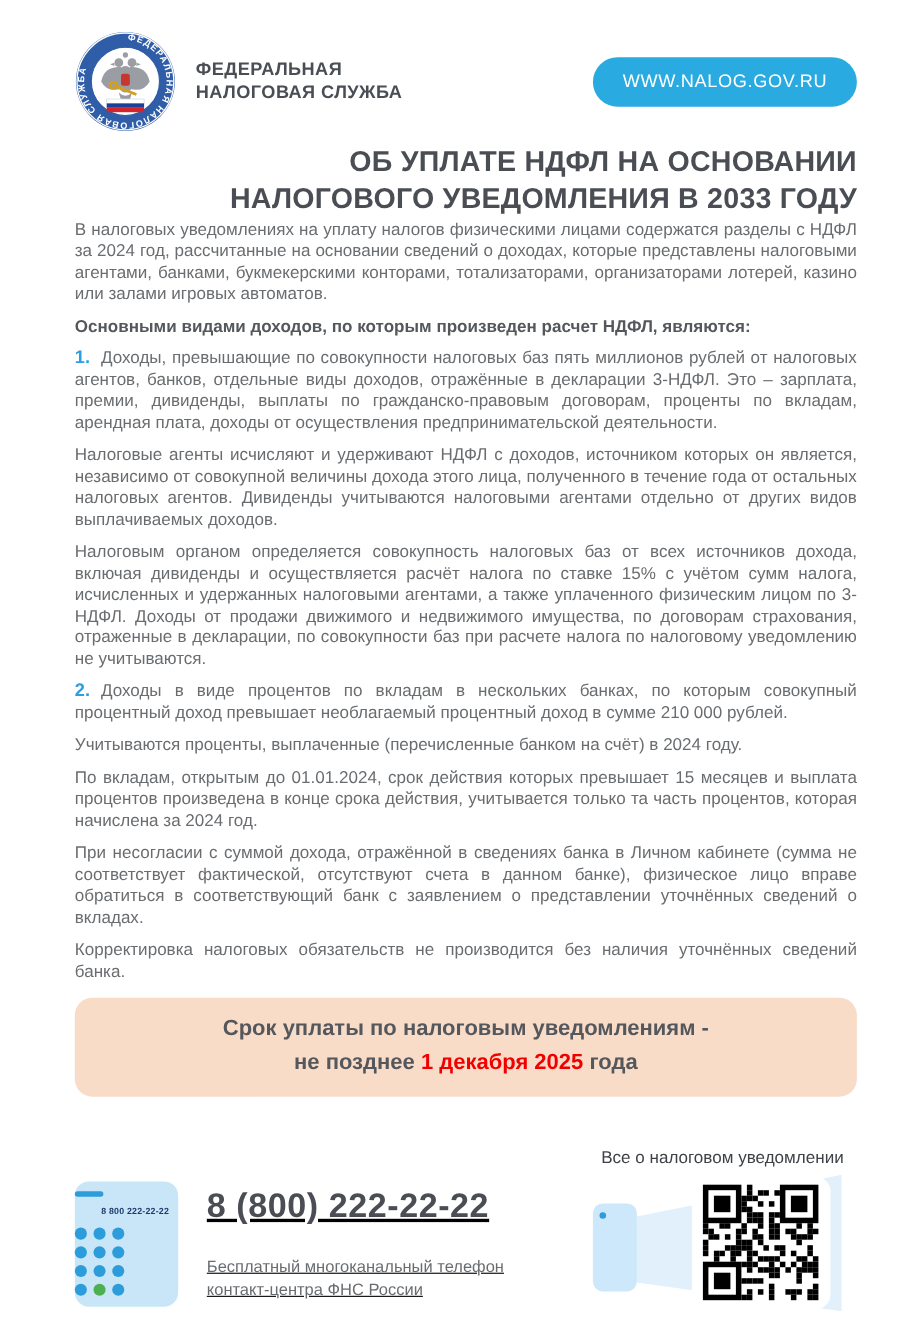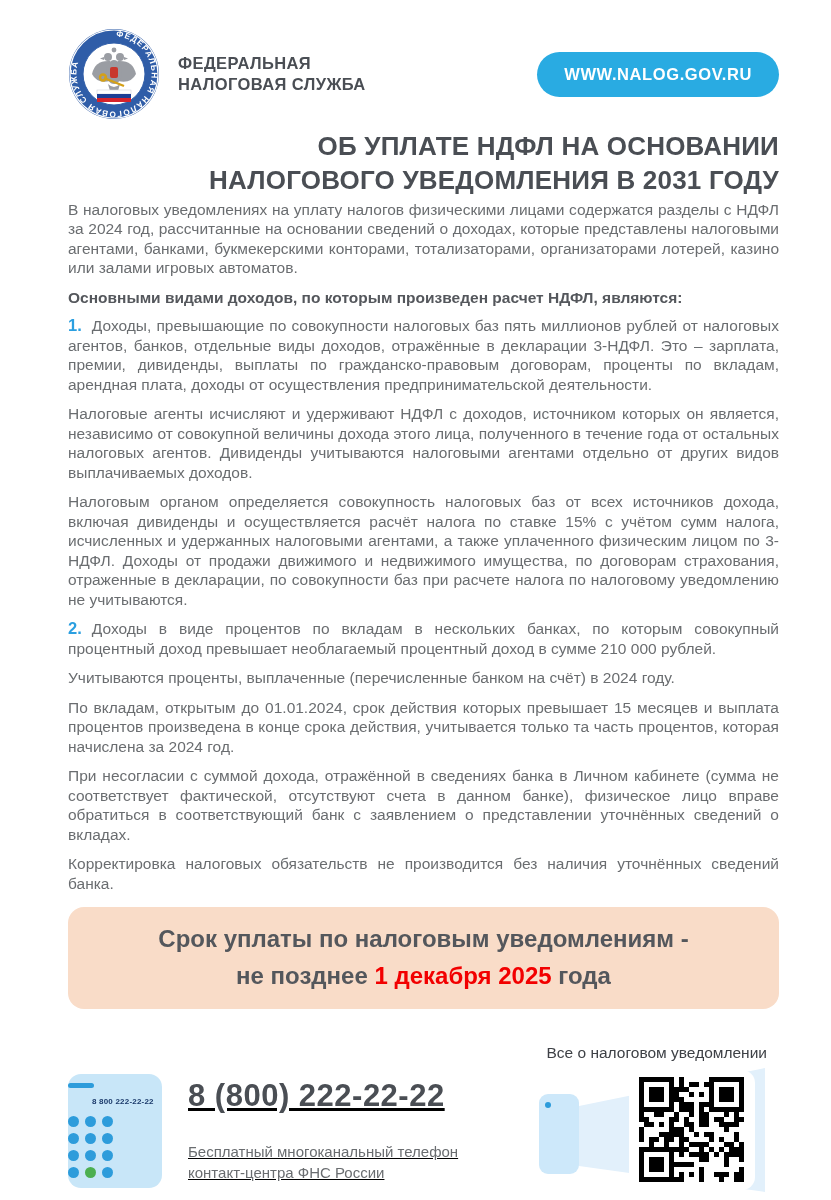--- a/index.html
+++ b/index.html
@@ -9,37 +9,37 @@
   }
   *{margin:0;padding:0;box-sizing:border-box;}
   html,body{width:831px;height:1200px;overflow:hidden;background:#fff;}
   body{font-family:"Liberation Sans","DejaVu Sans",sans-serif;position:relative;}
   .page{position:relative;width:831px;height:1200px;padding:26px 52px 0 68px;}
 
   
   .header{display:flex;align-items:center;height:96px;}
   .logo{width:92px;height:92px;flex:0 0 auto;}
   .org{margin-left:18px;font-weight:bold;font-size:16.5px;line-height:1.25;color:var(--title);letter-spacing:.4px;}
-  .site-pill{margin-left:auto;background:var(--accent);color:#fff;font-weight:bold;
+  .site-pill{margin-left:auto;background:var(--accent);color:#fff;font-weight:normal;
     font-size:16.5px;letter-spacing:.6px;padding:13px 27px;border-radius:30px;cursor:pointer;}
 
   
   .doc-title{margin-top:8px;text-align:right;font-weight:bold;font-size:26px;
     line-height:1.3;color:var(--title);letter-spacing:.2px;}
 
   
   .content{margin-top:2px;color:var(--bodytxt);font-size:15.5px;line-height:19.5px;text-align:justify;}
   .content p{margin-bottom:10px;}
   .content p.tight{margin-bottom:9px;}
   .list-heading{font-weight:bold;color:var(--headbold);margin-bottom:7px;text-align:left;}
   .num{color:var(--numblue);font-weight:bold;font-size:16.5px;padding-right:10px;}
 
   
   .deadline{margin-top:14px;background:var(--boxbg);border-radius:16px;padding:13px 20px 15px;
-    text-align:center;font-weight:bold;font-size:24px;line-height:1.55;color:var(--headbold);}
+    text-align:center;font-weight:bold;font-size:20px;line-height:1.55;color:var(--headbold);}
   .deadline .hl{color:var(--red);}
 
   
   .footer{position:absolute;left:68px;right:62px;top:1042px;height:150px;}
   .qr-caption{position:absolute;right:2px;top:2px;font-size:15.5px;color:#3e4146;}
   .phone-block{position:absolute;left:0;top:32px;display:flex;align-items:flex-start;}
   .phone-icon{width:94px;height:114px;background:var(--iconbg);border-radius:13px;
     display:flex;flex-direction:column;align-items:center;padding-top:9px;}
   .phone-speaker{width:26px;height:5px;border-radius:3px;background:var(--dot);}
   .phone-icon-label{font-size:8px;font-weight:bold;color:var(--navy);margin-top:9px;letter-spacing:.2px;padding-left:24px;}
@@ -95,21 +95,21 @@
     </svg>
     <div class="org">
       <div>ФЕДЕРАЛЬНАЯ</div>
       <div>НАЛОГОВАЯ СЛУЖБА</div>
     </div>
     <div class="site-pill">WWW.NALOG.GOV.RU</div>
   </div>
 
   <div class="doc-title">
     <div>ОБ УПЛАТЕ НДФЛ НА ОСНОВАНИИ</div>
-    <div>НАЛОГОВОГО УВЕДОМЛЕНИЯ В 2031 ГОДУ</div>
+    <div>НАЛОГОВОГО УВЕДОМЛЕНИЯ В 2033 ГОДУ</div>
   </div>
 
   <div class="content">
     <p>В налоговых уведомлениях на уплату налогов физическими лицами содержатся разделы с НДФЛ за 2024 год, рассчитанные на основании сведений о доходах, которые представлены налоговыми агентами, банками, букмекерскими конторами, тотализаторами, организаторами лотерей, казино или залами игровых автоматов.</p>
     <p class="list-heading tight">Основными видами доходов, по которым произведен расчет НДФЛ, являются:</p>
     <p><span class="num">1.</span><span>Доходы, превышающие по совокупности налоговых баз пять миллионов рублей от налоговых агентов, банков, отдельные виды доходов, отражённые в декларации 3-НДФЛ. Это – зарплата, премии, дивиденды, выплаты по гражданско-правовым договорам, проценты по вкладам, арендная плата, доходы от осуществления предпринимательской деятельности.</span></p>
     <p>Налоговые агенты исчисляют и удерживают НДФЛ с доходов, источником которых он является, независимо от совокупной величины дохода этого лица, полученного в течение года от остальных налоговых агентов. Дивиденды учитываются налоговыми агентами отдельно от других видов выплачиваемых доходов.</p>
     <p>Налоговым органом определяется совокупность налоговых баз от всех источников дохода, включая дивиденды и осуществляется расчёт налога по ставке 15% с учётом сумм налога, исчисленных и удержанных налоговыми агентами, а также уплаченного физическим лицом по 3-НДФЛ. Доходы от продажи движимого и недвижимого имущества, по договорам страхования, отраженные в декларации, по совокупности баз при расчете налога по налоговому уведомлению не учитываются.</p>
     <p><span class="num">2.</span><span>Доходы в виде процентов по вкладам в нескольких банках, по которым совокупный процентный доход превышает необлагаемый процентный доход в сумме 210 000 рублей.</span></p>
     <p>Учитываются проценты, выплаченные (перечисленные банком на счёт) в 2024 году.</p>

